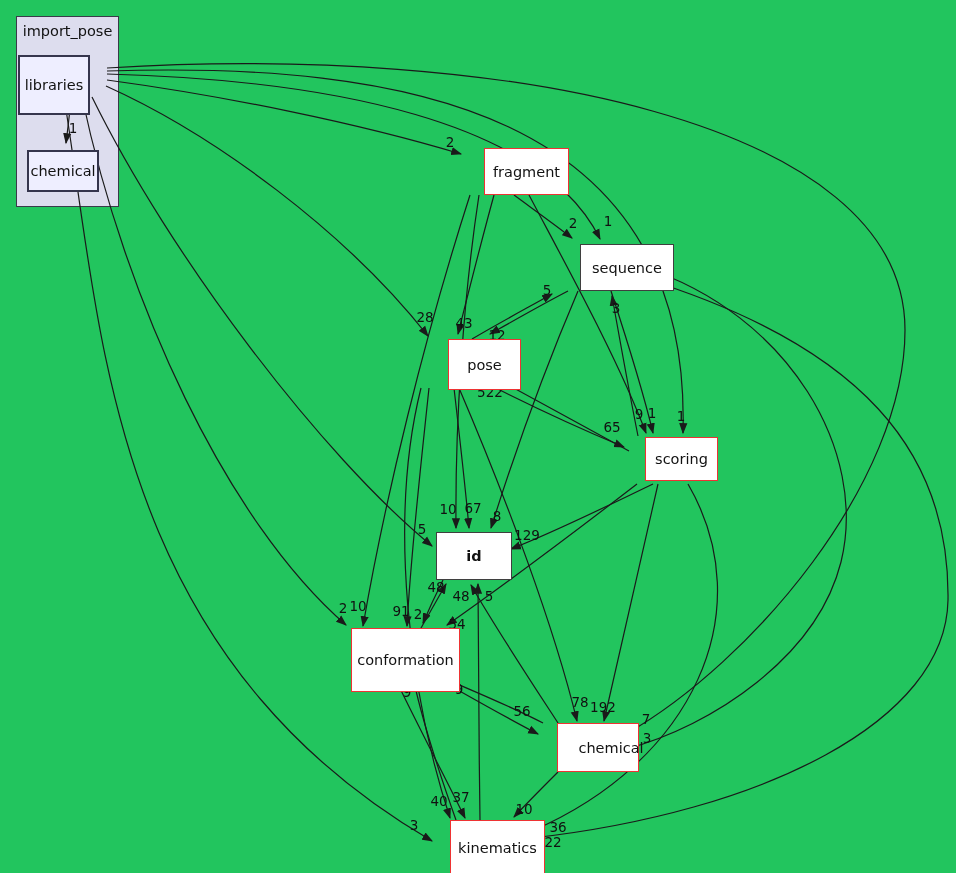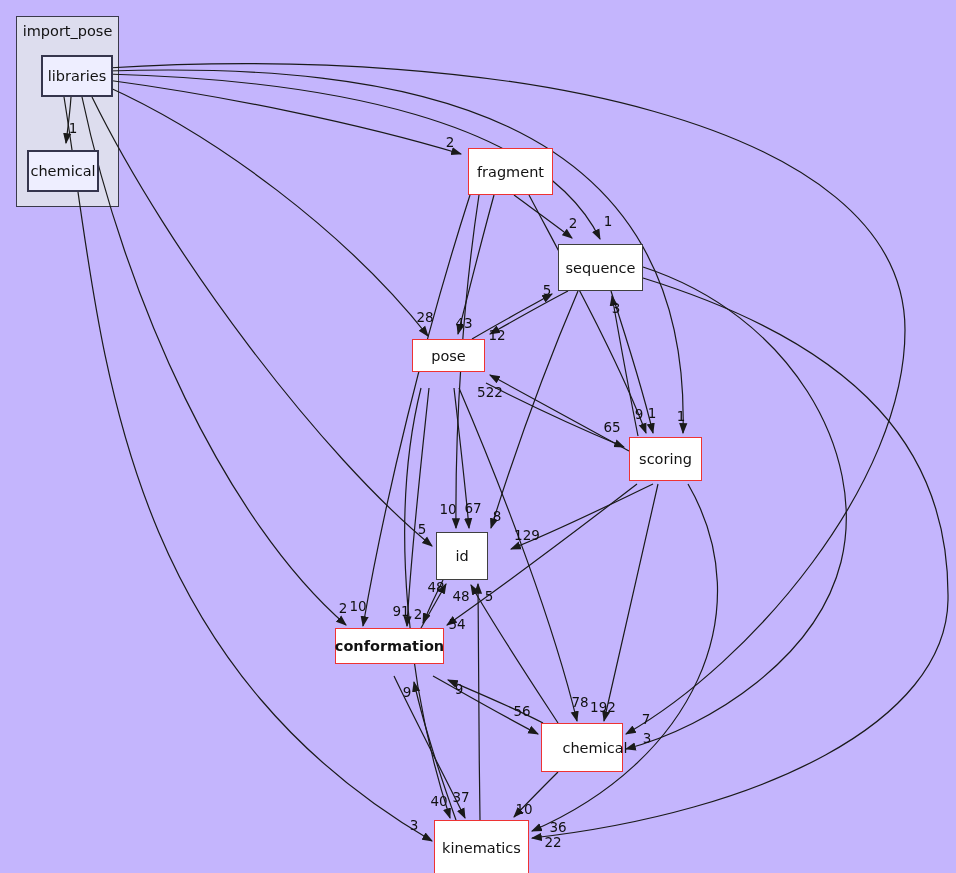--- a/index.html
+++ b/index.html
@@ -1,19 +1,19 @@
 <!DOCTYPE html>
 <html><head>
 <meta charset="utf-8">
 <style>
   html, body { margin: 0; padding: 0; background: #ffffff; }
   #canvas {
     position: relative;
     width: 956px; height: 873px;
-    background: #c4b5fd;
+    background: #22c55e;
     font-family: "DejaVu Sans", "Liberation Sans", sans-serif;
     overflow: hidden;
   }
   #cluster {
     position: absolute;
     background: #ddddee;
     border: 1.5px solid #3a3a4a;
     box-sizing: border-box;
   }
   #cluster .cluster-label {
@@ -31,21 +31,21 @@
     display: flex;
     align-items: center;
     justify-content: center;
     font-size: 14.5px;
     color: #121212;
     background: #ffffff;
     border: 1.5px solid #3f3f3f;
     cursor: pointer;
     white-space: nowrap;
   }
-  .node.red   { border-color: #ee3333; border-width: 1.6px; }
+  .node.red   { border-color: #ee3333; border-width: 1.6px; margin-left: 16px; }
   .node.inner { background: #eeeeff; border-color: #35354d; border-width: 2px; }
   .edge-label {
     font-size: 13.5px;
     fill: #111111;
   }
 </style>
 </head>
 <body>
 
 <div id="canvas">
@@ -137,42 +137,42 @@
         <text x="647" y="743" text-anchor="middle" class="edge-label">3</text>
         <text x="414" y="830" text-anchor="middle" class="edge-label">3</text>
         <text x="439" y="806" text-anchor="middle" class="edge-label">40</text>
         <text x="461" y="802" text-anchor="middle" class="edge-label">37</text>
         <text x="524" y="814" text-anchor="middle" class="edge-label">10</text>
         <text x="553" y="847" text-anchor="middle" class="edge-label">22</text>
         <text x="558" y="832" text-anchor="middle" class="edge-label">36</text>
       </g>
   </svg>
   <div id="nodes">
-      <div class="node inner" style="left: 41px; top: 55px; width: 72px; height: 42px;">
+      <div class="node inner" style="left: 18px; top: 55px; width: 72px; height: 60px;">
         <span>libraries</span>
       </div>
       <div class="node inner" style="left: 27px; top: 150px; width: 72px; height: 42px;">
         <span>chemical</span>
       </div>
       <div class="node red" style="left: 468px; top: 148px; width: 85px; height: 47px;">
         <span>fragment</span>
       </div>
-      <div class="node" style="left: 558px; top: 244px; width: 85px; height: 47px;">
+      <div class="node" style="left: 580px; top: 244px; width: 94px; height: 47px;">
         <span>sequence</span>
       </div>
-      <div class="node red" style="left: 412px; top: 339px; width: 73px; height: 33px;">
+      <div class="node red" style="left: 432px; top: 339px; width: 73px; height: 51px;">
         <span>pose</span>
       </div>
       <div class="node red" style="left: 629px; top: 437px; width: 73px; height: 44px;">
         <span>scoring</span>
       </div>
-      <div class="node" style="left: 436px; top: 532px; width: 52px; height: 48px;">
+      <div class="node" style="left: 436px; top: 532px; width: 76px; height: 48px; font-weight: bold;">
         <span>id</span>
       </div>
-      <div class="node red" style="left: 335px; top: 628px; width: 109px; height: 36px; font-weight: bold;">
+      <div class="node red" style="left: 335px; top: 628px; width: 109px; height: 64px;">
         <span>conformation</span>
       </div>
       <div class="node red" style="left: 541px; top: 723px; width: 82px; height: 49px; padding-left: 26px;">
         <span>chemical</span>
       </div>
       <div class="node red" style="left: 434px; top: 820px; width: 95px; height: 56px;">
         <span>kinematics</span>
       </div>
     </div>
 </div>

